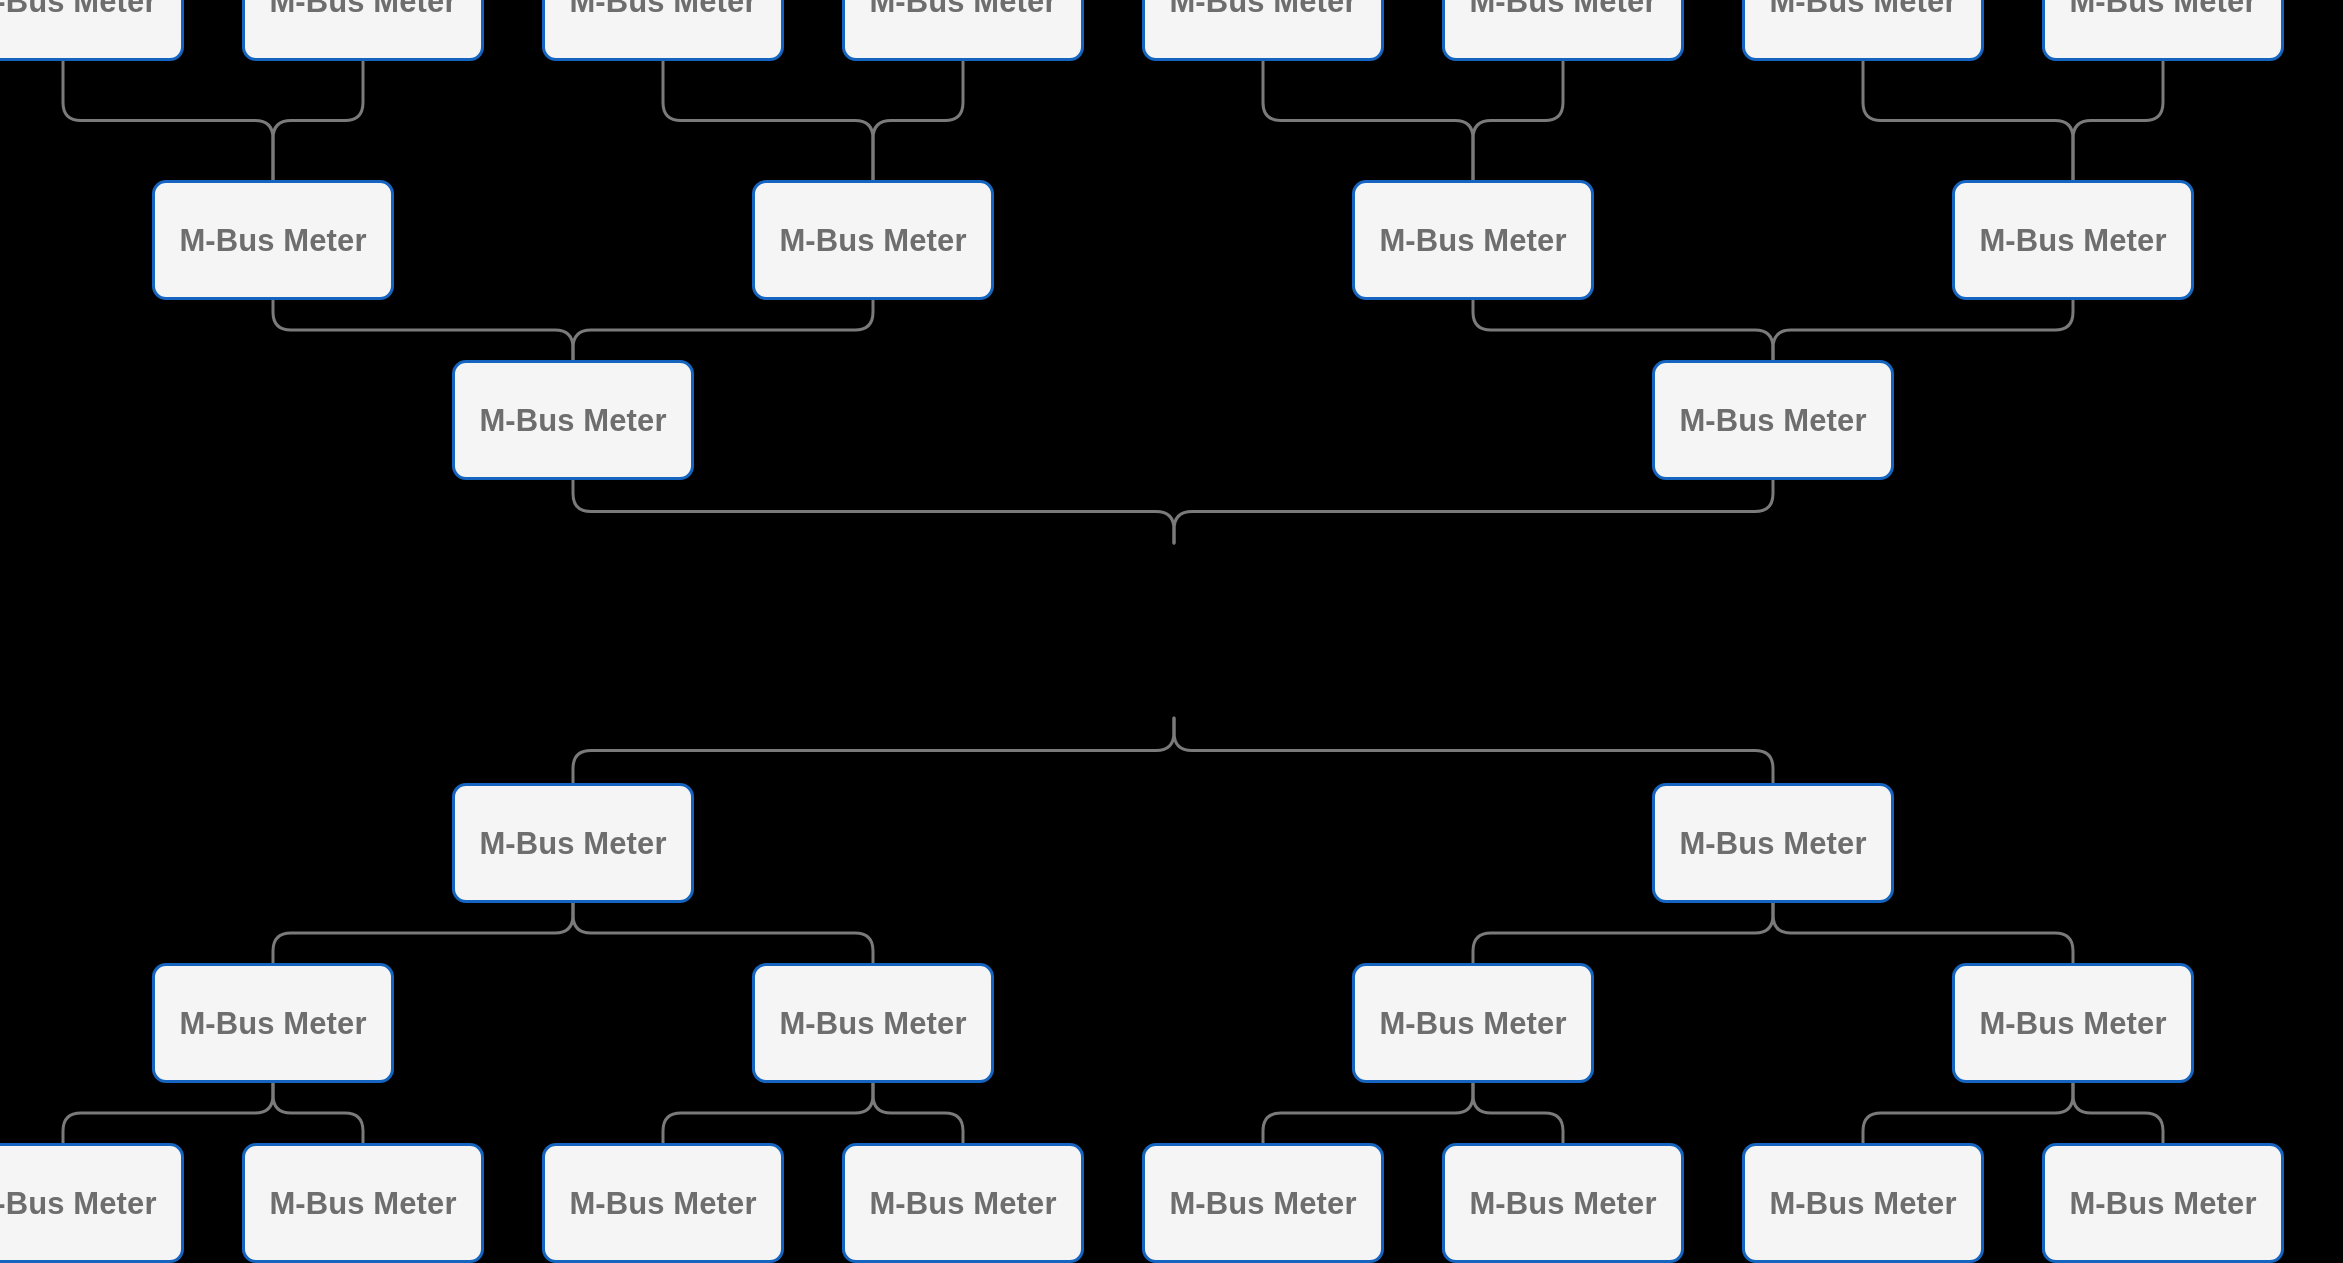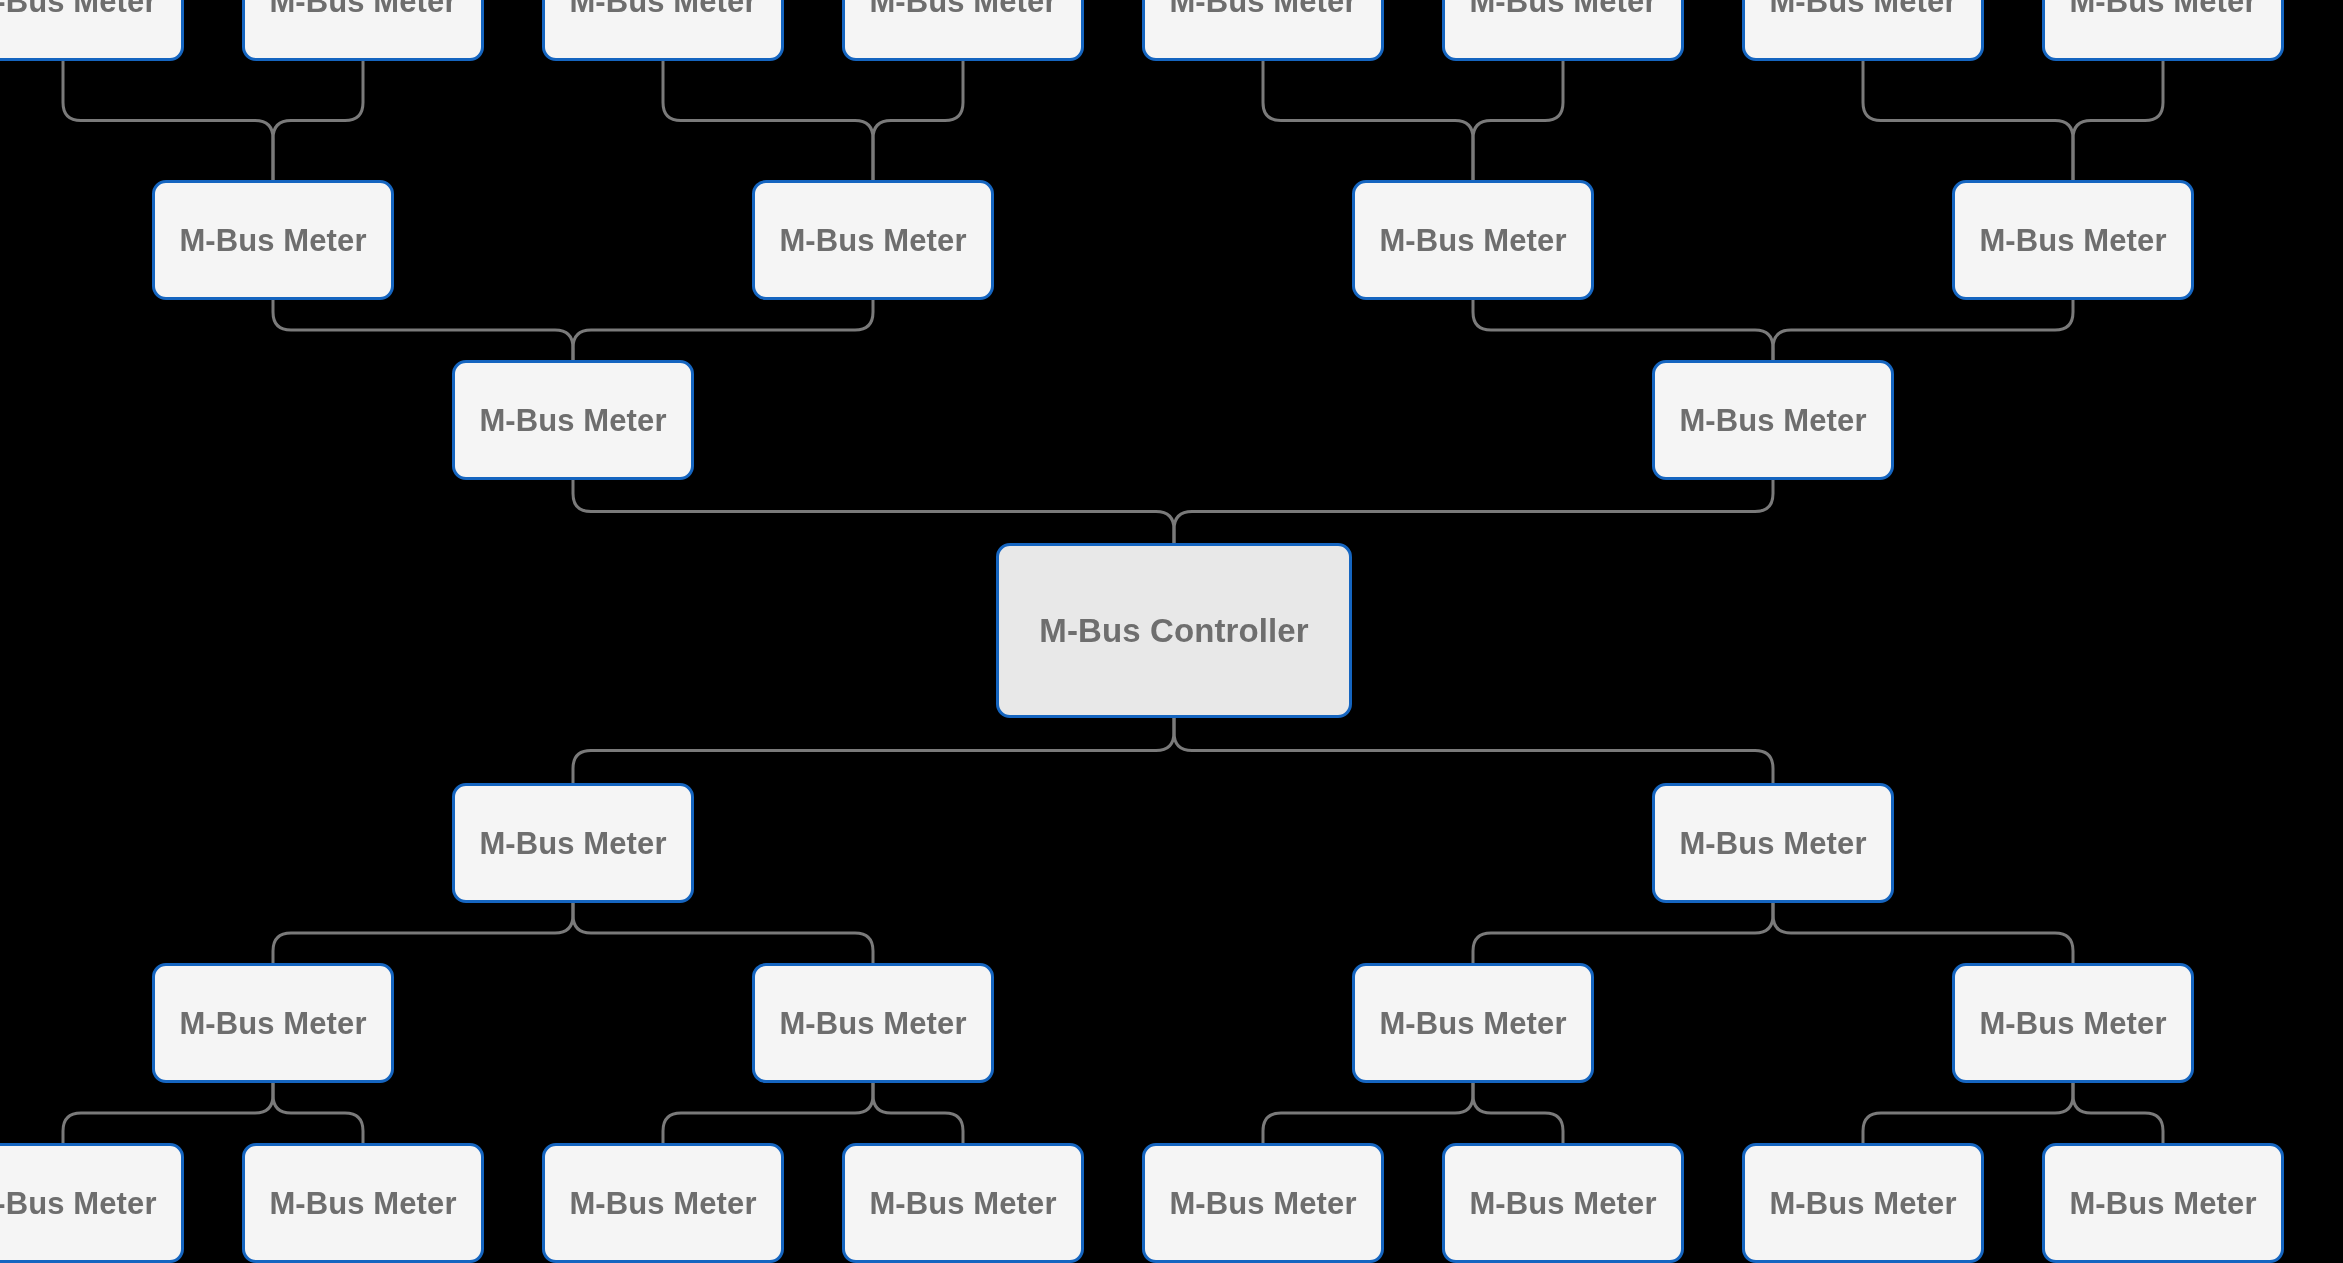--- a/index.html
+++ b/index.html
@@ -131,23 +131,20 @@
       </div>
       <div class="node" style="left: 1952px; top: 180px; width: 242px; height: 120px;">
         <span class="node-label">M-Bus Meter</span>
       </div>
       <div class="node" style="left: 452px; top: 360px; width: 242px; height: 120px;">
         <span class="node-label">M-Bus Meter</span>
       </div>
       <div class="node" style="left: 1652px; top: 360px; width: 242px; height: 120px;">
         <span class="node-label">M-Bus Meter</span>
       </div>
-      <div class="node controller" style="left: 996px; top: 543px; width: 356px; height: 175px;">
-        <span class="node-label">M-Bus Controller</span>
-      </div>
       <div class="node" style="left: 452px; top: 783px; width: 242px; height: 120px;">
         <span class="node-label">M-Bus Meter</span>
       </div>
       <div class="node" style="left: 1652px; top: 783px; width: 242px; height: 120px;">
         <span class="node-label">M-Bus Meter</span>
       </div>
       <div class="node" style="left: 152px; top: 963px; width: 242px; height: 120px;">
         <span class="node-label">M-Bus Meter</span>
       </div>
       <div class="node" style="left: 752px; top: 963px; width: 242px; height: 120px;">

